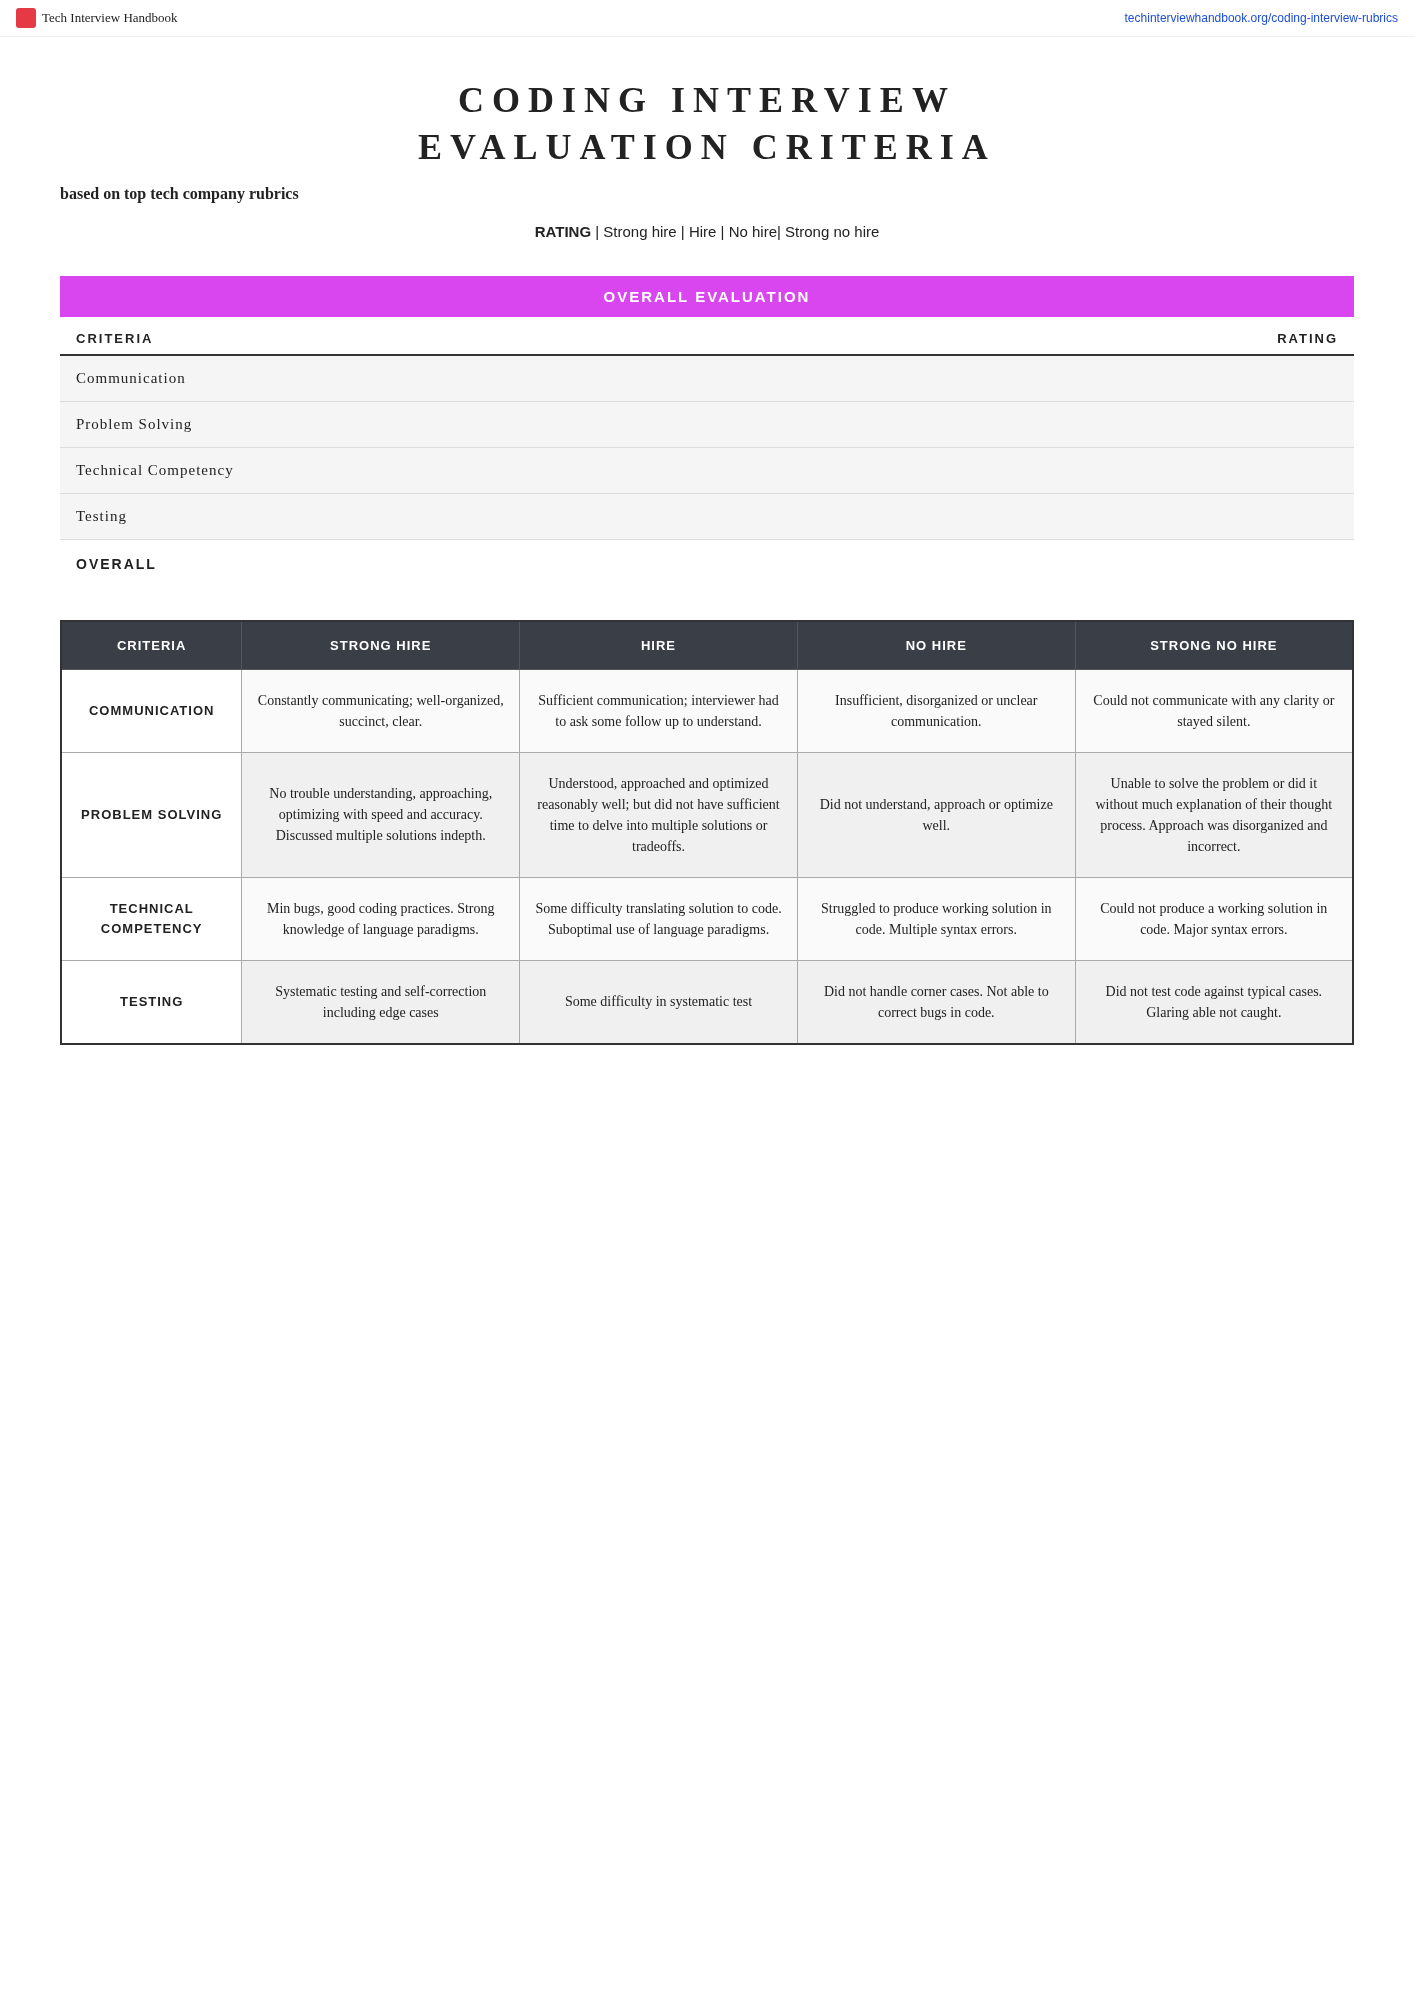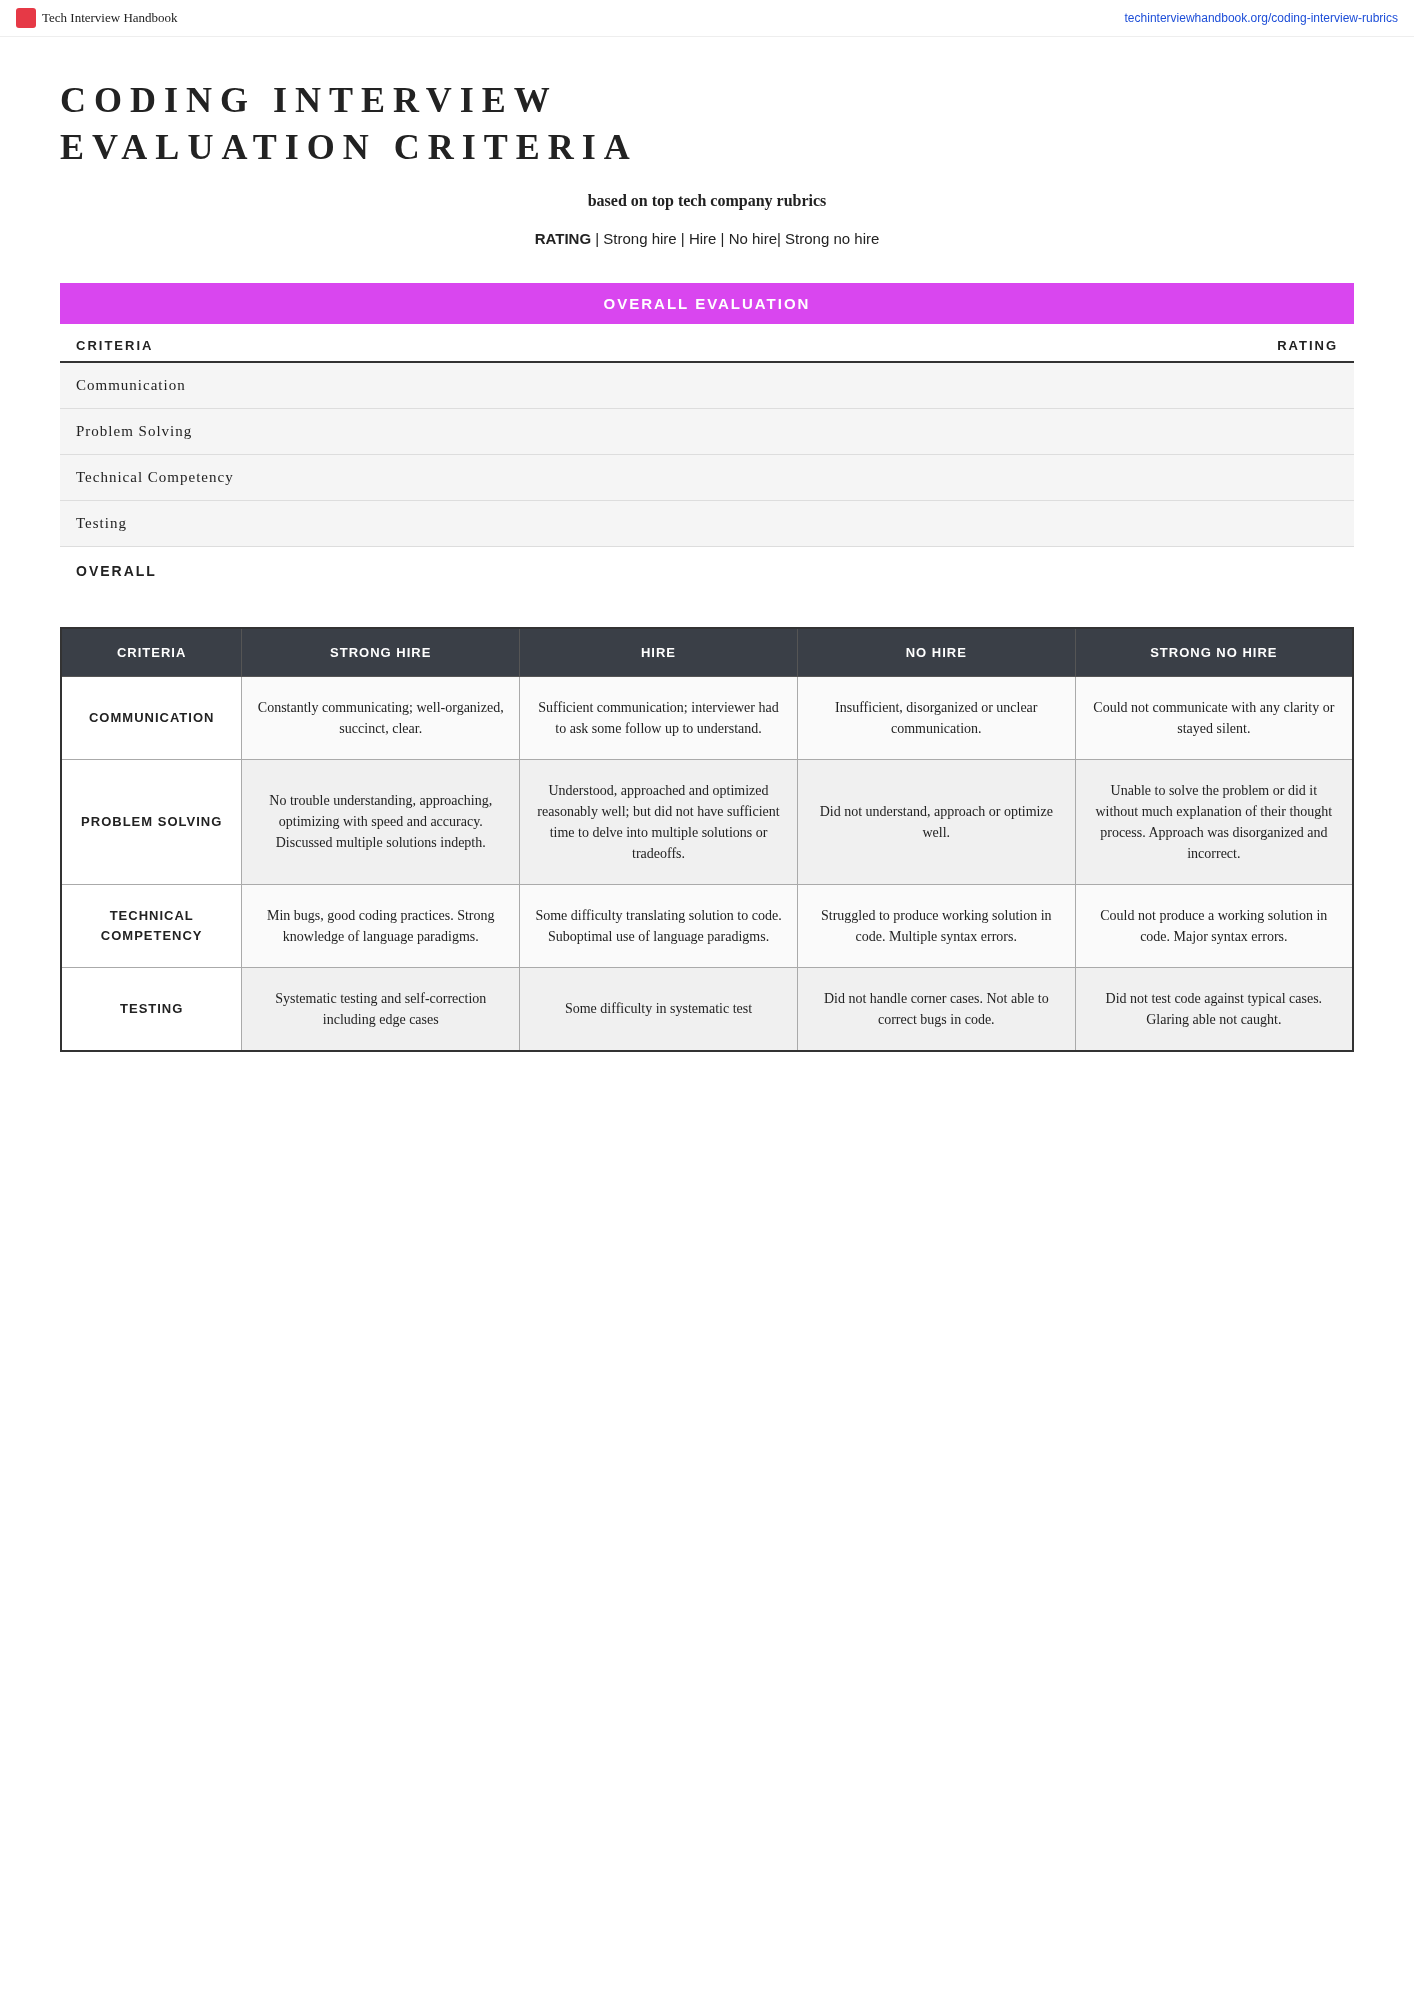--- a/index.html
+++ b/index.html
@@ -38,32 +38,31 @@
       font-size: 12px;
       font-family: Arial, sans-serif;
     }
 
     
     .page-content {
       padding: 40px 60px 60px;
     }
 
     .main-title {
-      text-align: left;
+      text-align: center;
       font-size: 36px;
       font-weight: bold;
       letter-spacing: 8px;
       text-transform: uppercase;
       line-height: 1.3;
-      margin-bottom: 21px;
+      margin-bottom: 14px;
       font-family: Georgia, serif;
     }
 
     .subtitle {
-      text-align: center;
       font-size: 16px;
       font-weight: bold;
       margin-bottom: 20px;
     }
 
     .rating-line {
       text-align: center;
       font-size: 15px;
       margin-bottom: 36px;
       font-family: Arial, sans-serif;

